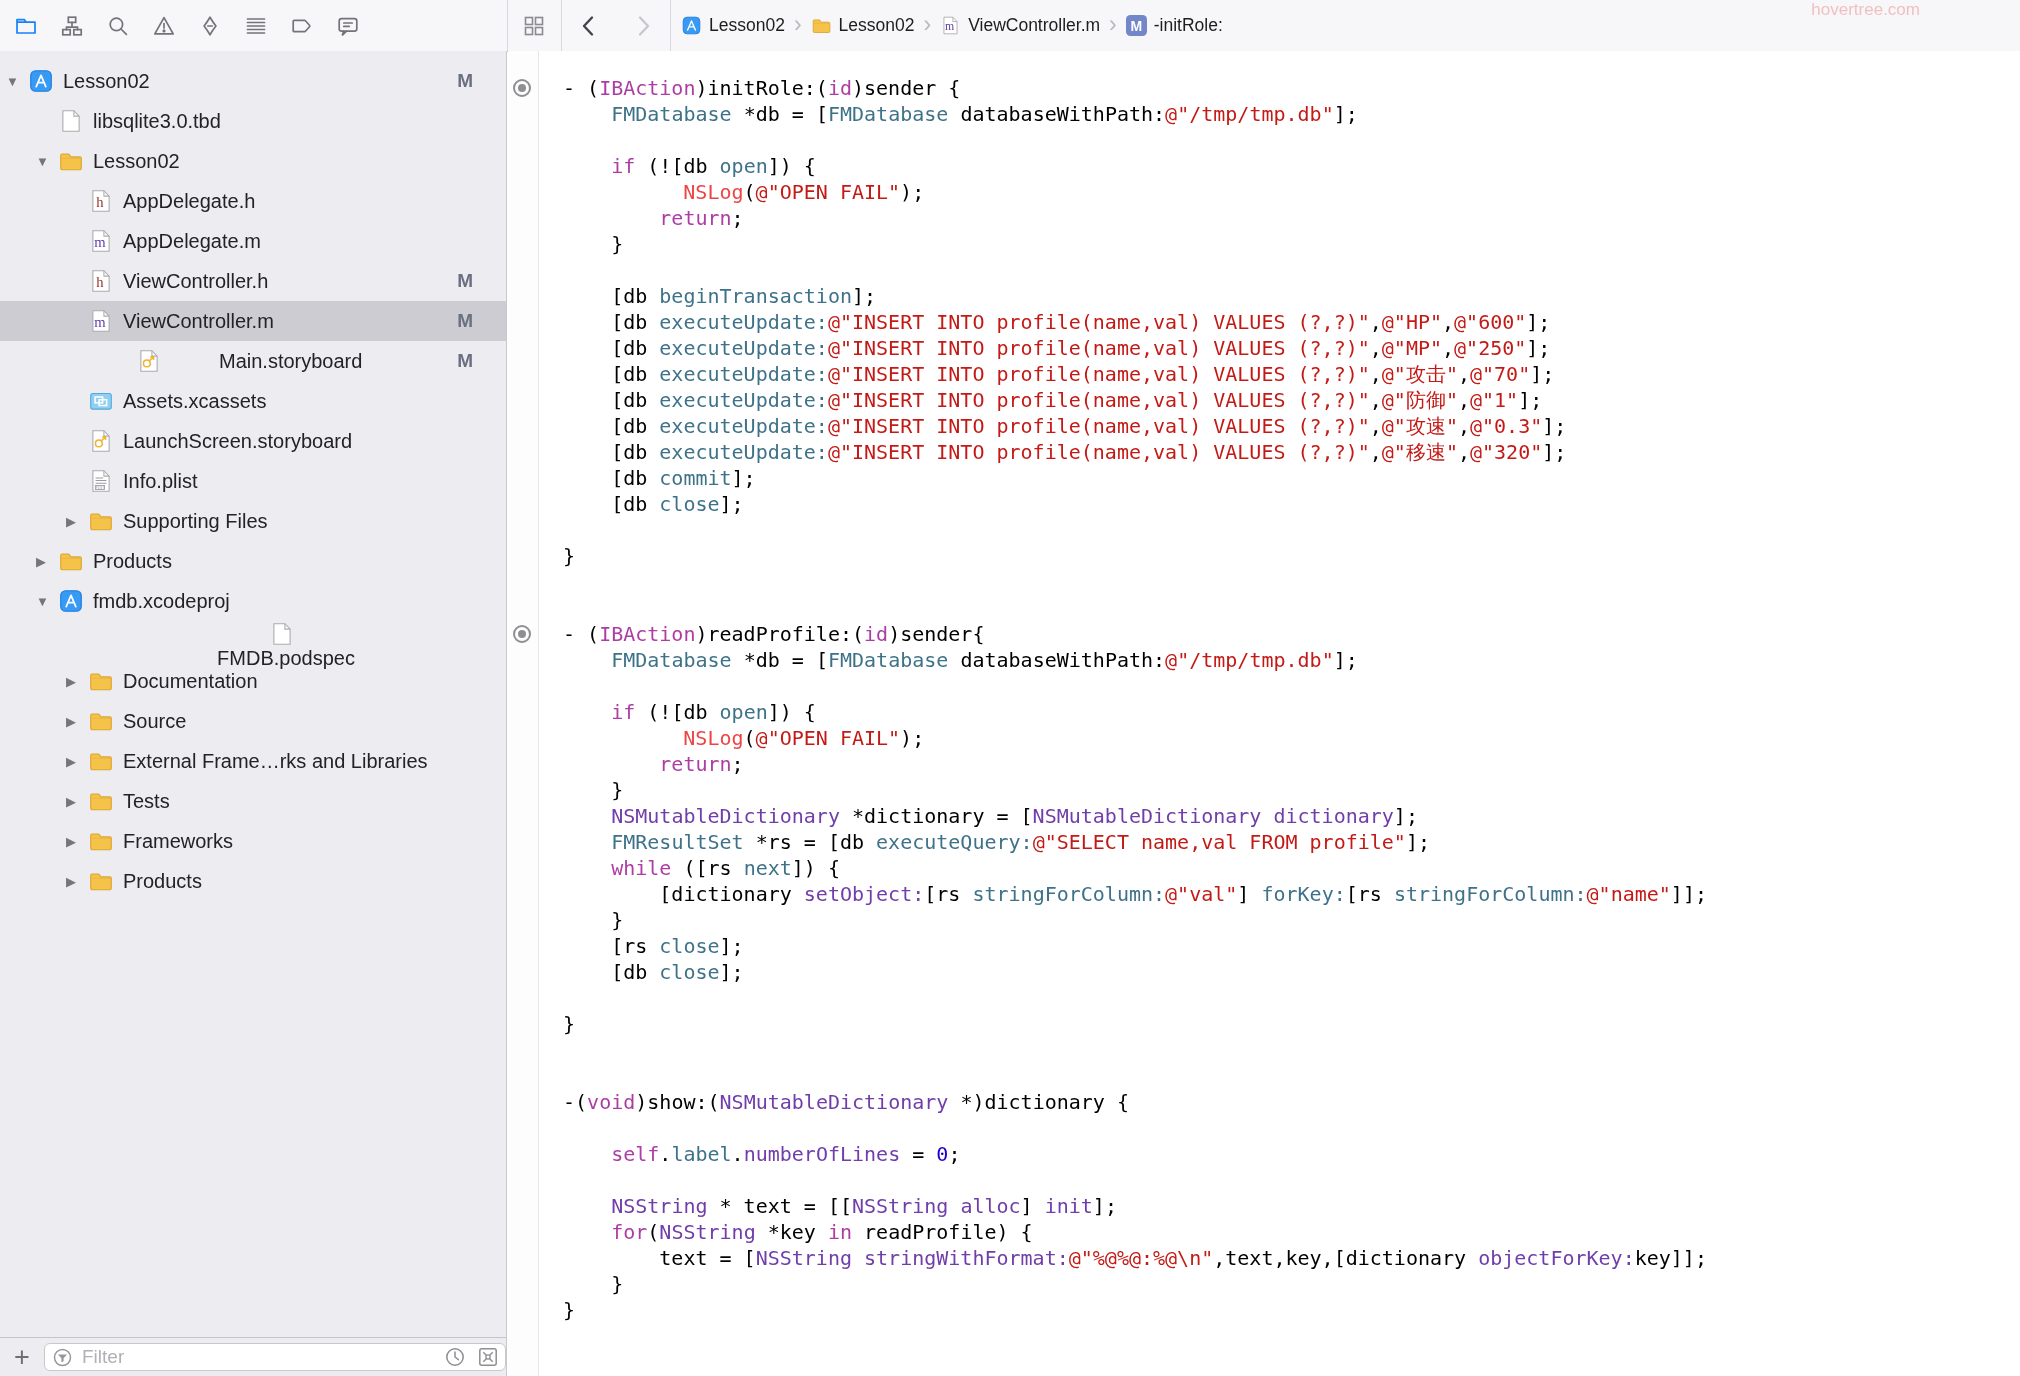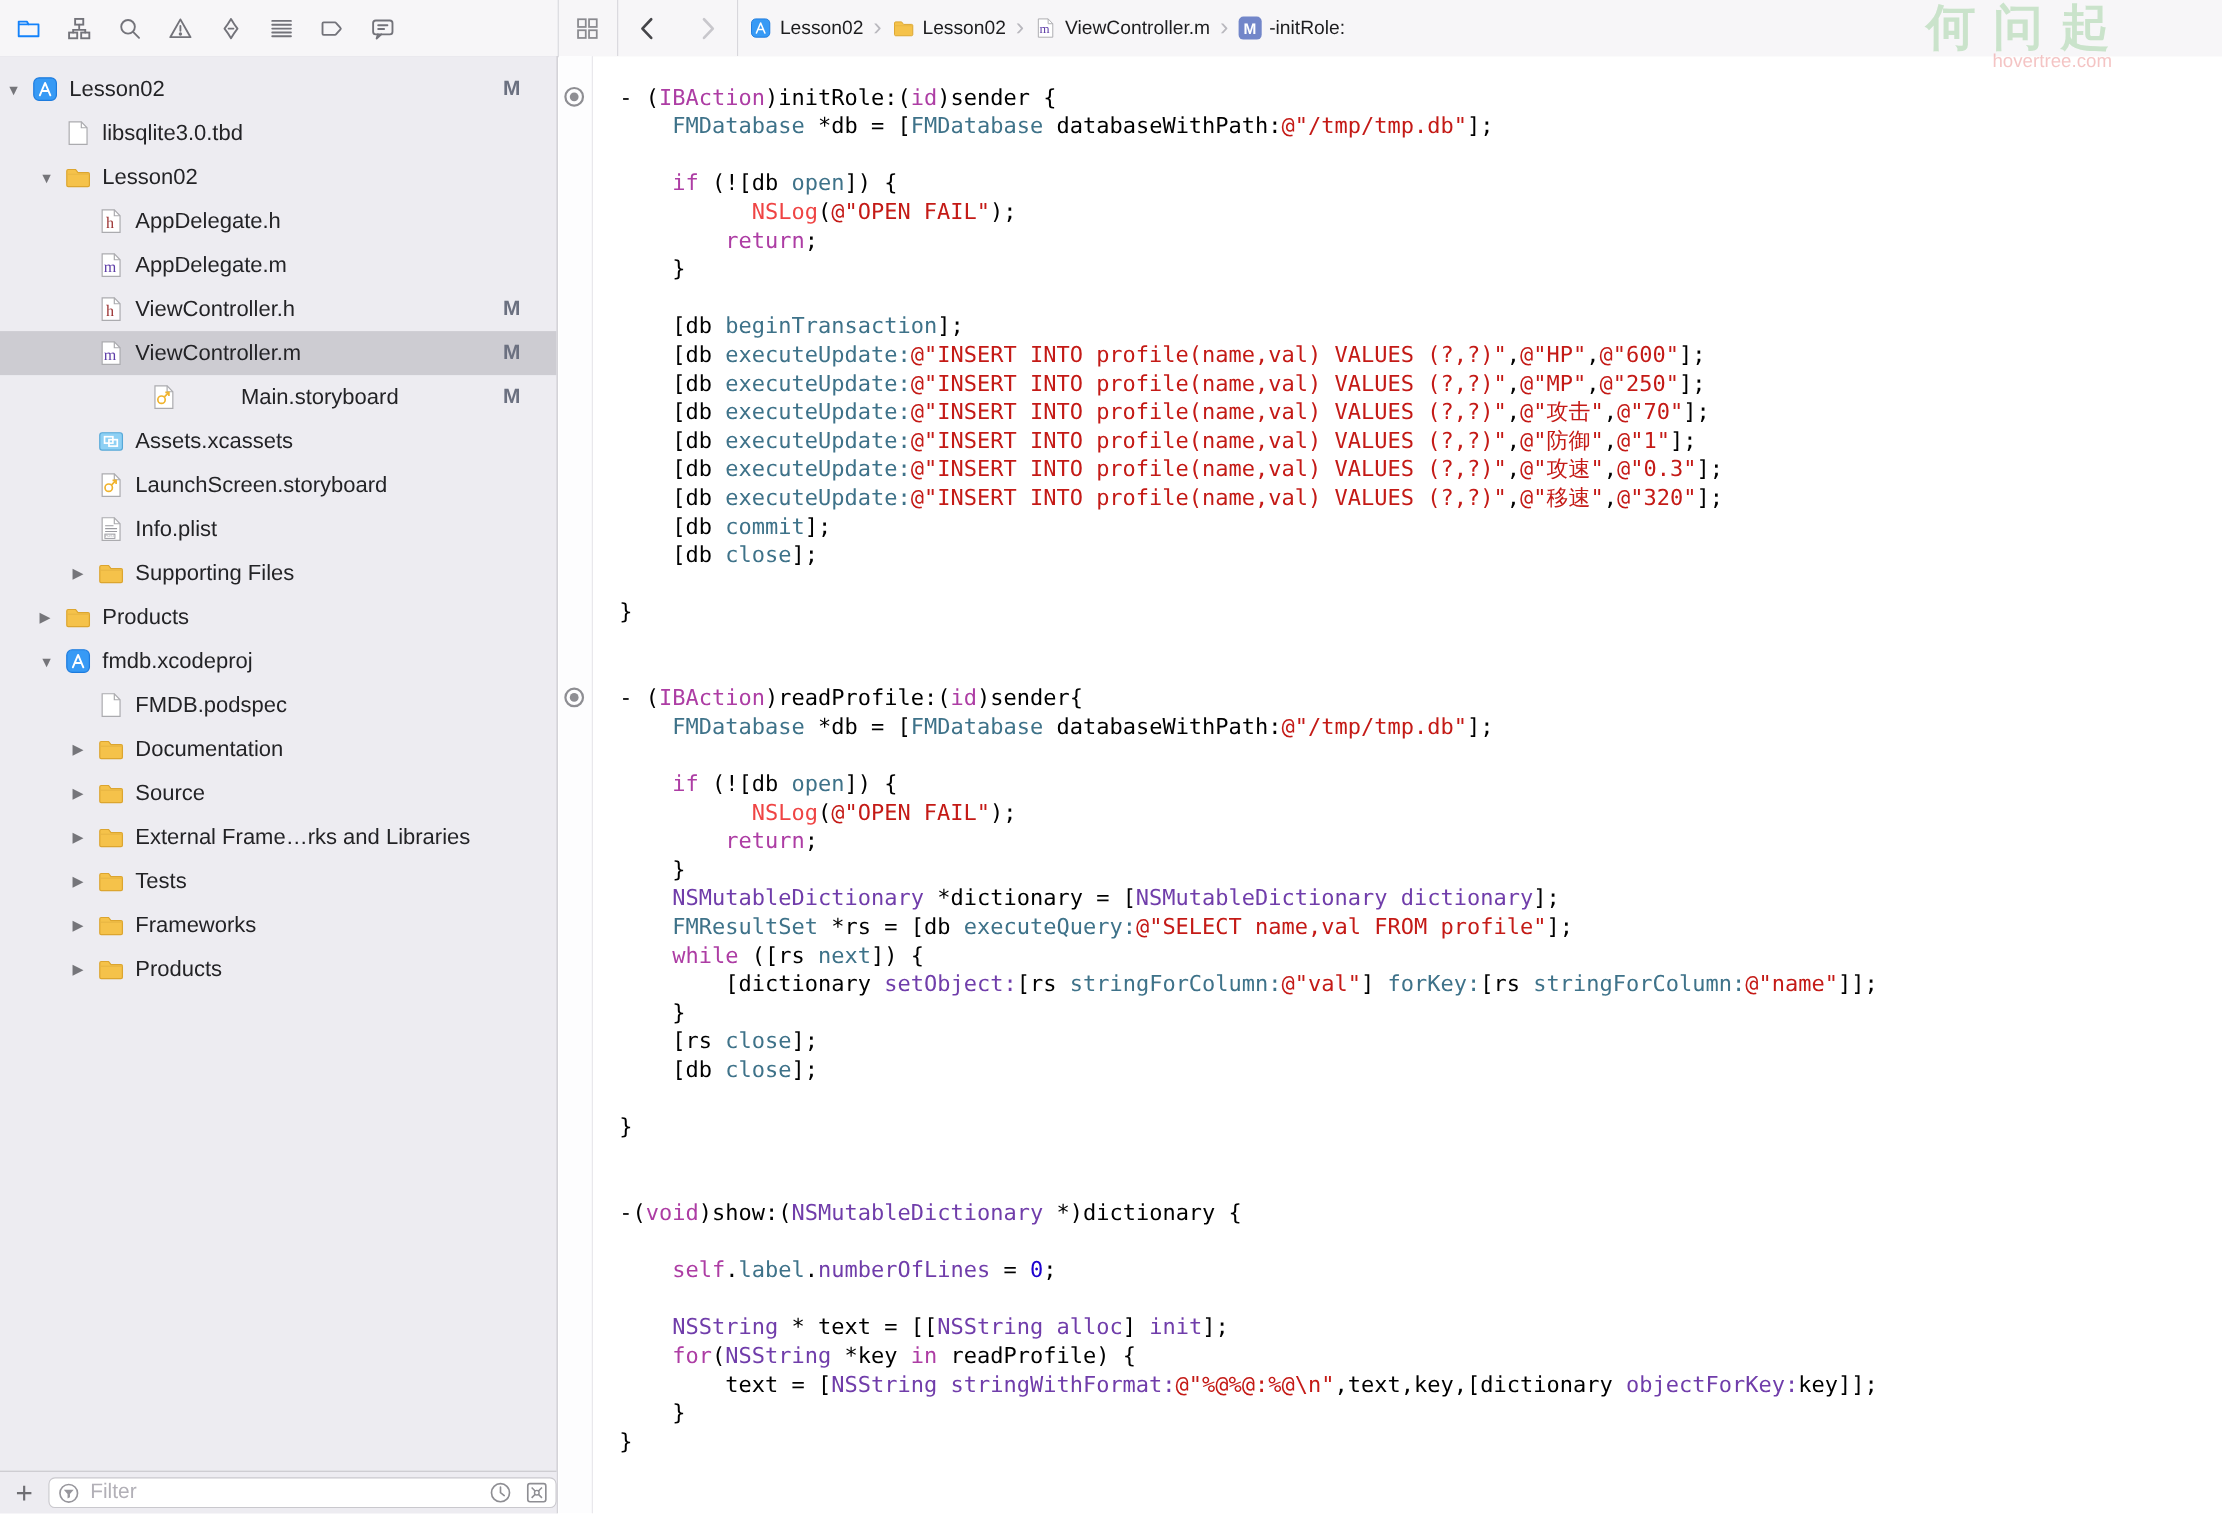--- a/index.html
+++ b/index.html
@@ -380,21 +380,21 @@
       <div class="trow" style="padding-left: 36px;">
         <span class="tri">▼</span>
         <span class="ticon">
           <svg viewBox="0 0 24 24">
             <rect x="2.5" y="2.5" width="19" height="19" rx="4.5" fill="#379AF5" stroke="#1D7BDE"></rect>
             <path d="M7.6 17.2 12 6.8l4.4 10.4M9.2 13.6h5.6" fill="none" stroke="#fff" stroke-width="1.6" stroke-linecap="round" stroke-linejoin="round"></path>
           </svg>
         </span>
         <span>fmdb.xcodeproj</span>
       </div>
-      <div class="trow" style="padding-left: 66px;">
+      <div class="trow" style="padding-left: 66px; flex-direction: column;">
         <span class="tri"></span>
         <span class="ticon">
           <svg viewBox="0 0 24 24">
             <path d="M4.5 2.5h10.2l4.8 5v14H4.5z" fill="#fff" stroke="#ababaf"></path>
             <path d="M14.7 2.5v5h4.8" fill="none" stroke="#ababaf"></path>
           </svg>
         </span>
         <span>FMDB.podspec</span>
       </div>
       <div class="trow" style="padding-left: 66px;">
@@ -536,15 +536,14 @@
       <div class="code-line"></div>
       <div class="code-line"><span class="tok-d">    </span><span class="tok-p">NSString</span><span class="tok-d"> * text = [[</span><span class="tok-p">NSString</span><span class="tok-d"> </span><span class="tok-p">alloc</span><span class="tok-d">] </span><span class="tok-p">init</span><span class="tok-d">];</span></div>
       <div class="code-line"><span class="tok-d">    </span><span class="tok-k">for</span><span class="tok-d">(</span><span class="tok-p">NSString</span><span class="tok-d"> *key </span><span class="tok-k">in</span><span class="tok-d"> readProfile) {</span></div>
       <div class="code-line"><span class="tok-d">        text = [</span><span class="tok-p">NSString</span><span class="tok-d"> </span><span class="tok-p">stringWithFormat:</span><span class="tok-s">@"%@%@:%@\n"</span><span class="tok-d">,text,key,[dictionary </span><span class="tok-p">objectForKey:</span><span class="tok-d">key]];</span></div>
       <div class="code-line"><span class="tok-d">    }</span></div>
       <div class="code-line"><span class="tok-d">}</span></div>
     </div>
 </div>
 
 <div class="watermark">
-  <div class="wm-title">何问起</div>
   <div class="wm-sub">hovertree.com</div>
 </div>
 
 </body></html>

